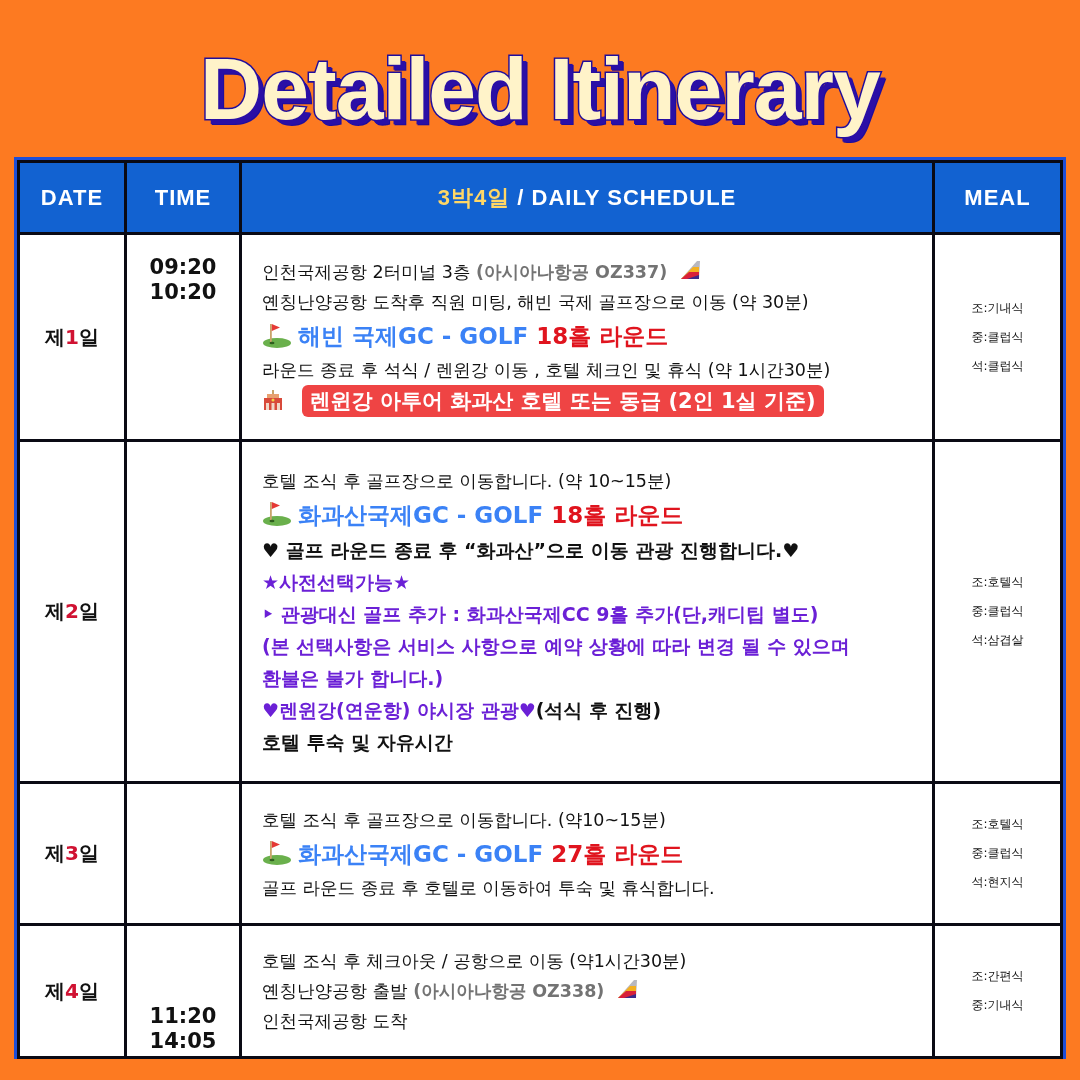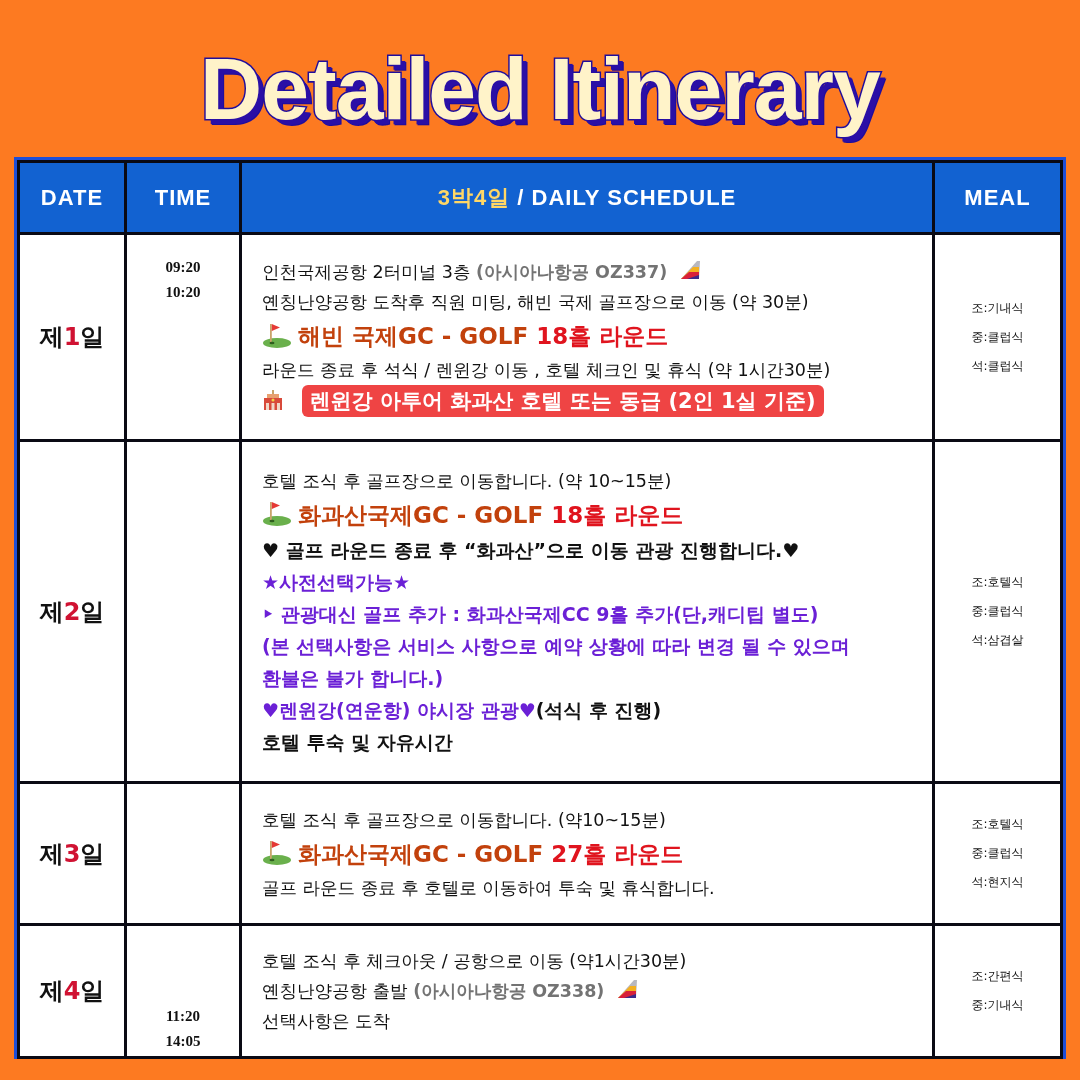--- a/index.html
+++ b/index.html
@@ -50,40 +50,39 @@
       text-align: center;
     }
     th .hl { color: #ffd766; }
     td { background: #ffffff; vertical-align: middle; }
     .col-date { width: 107px; }
     .col-time { width: 115px; }
     .col-meal { width: 128px; }
     .date-cell {
       text-align: center;
       font-weight: 700;
-      font-size: 24px;
+      font-size: 20px;
       color: #111;
     }
     .date-cell .num { color: #d01232; }
     .time-cell {
       text-align: center;
-      font-size: 15px;
+      font-size: 21px;
       font-weight: 600;
       color: #111;
       line-height: 25px;
-      font-family: Liberation Serif, serif;
     }
     .time-top { vertical-align: top; padding-top: 20px; }
     .time-bottom { vertical-align: bottom; padding-bottom: 2px; }
     .sched { padding: 10px 0 10px 20px; color: #111; }
     .line { font-size: 17.5px; line-height: 30px; white-space: nowrap; }
     .line.big { font-size: 23px; font-weight: 700; line-height: 38px; }
     .line.med { font-size: 19px; font-weight: 600; line-height: 32px; }
     .blue { color: #737373; font-weight: 600; }
-    .green { color: #c2410c; }
+    .green { color: #3b82f6; }
     .red { color: #e0141e; }
     .purple { color: #6b20d6; font-weight: 600; }
     .hotel-badge {
       display: inline-block;
       background: #ef4444;
       color: #ffffff;
       font-weight: 700;
       font-size: 21px;
       padding: 0 8px;
       border-radius: 6px;
@@ -242,21 +241,21 @@
           <div class="line">호텔 조식 후 체크아웃 / 공항으로 이동 (약1시간30분)</div>
           <div class="line">
             <span>옌칭난양공항 출발 </span><span class="blue">(아시아나항공 OZ338)</span>
             <svg class="icon icon-plane" viewBox="0 0 22 22">
                 <polygon points="2,20 18,2 21,2 20,20" fill="#b8b8c0"></polygon>
                 <polygon points="2,20 14,8 20,8 20,20" fill="#f4b020"></polygon>
                 <polygon points="2,20 10,13 20,13 20,20" fill="#d8203a"></polygon>
                 <polygon points="8,20 20,16 20,20" fill="#3a2a8a"></polygon>
               </svg>
           </div>
-          <div class="line">선택사항은 도착</div>
+          <div class="line">인천국제공항 도착</div>
         </td>
         <td class="meal-cell">
           <div>조:간편식</div>
           <div>중:기내식</div>
         </td>
       </tr>
     </tbody>
   </table>
 </div>
 

